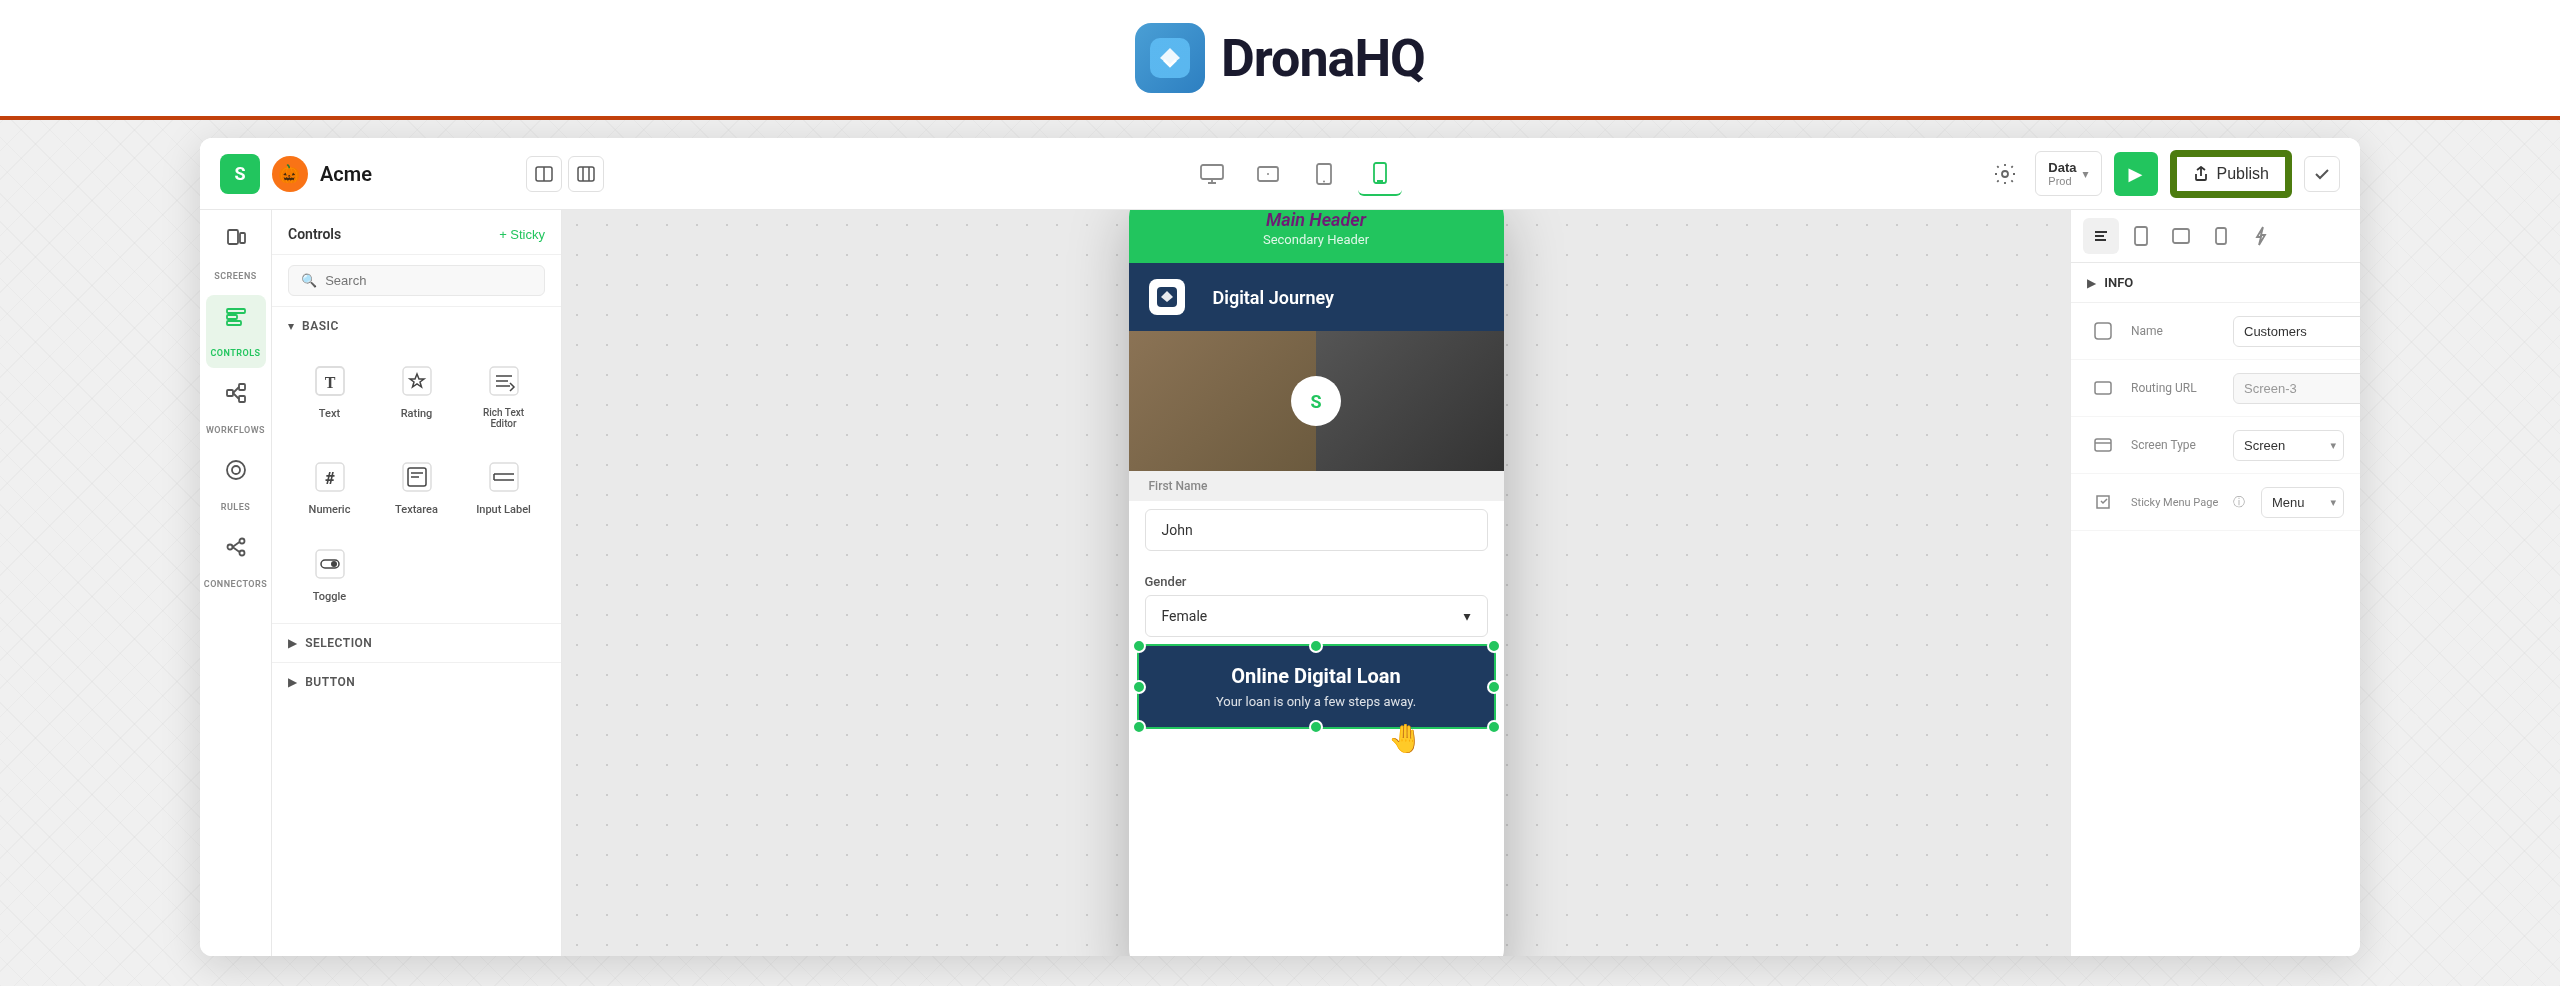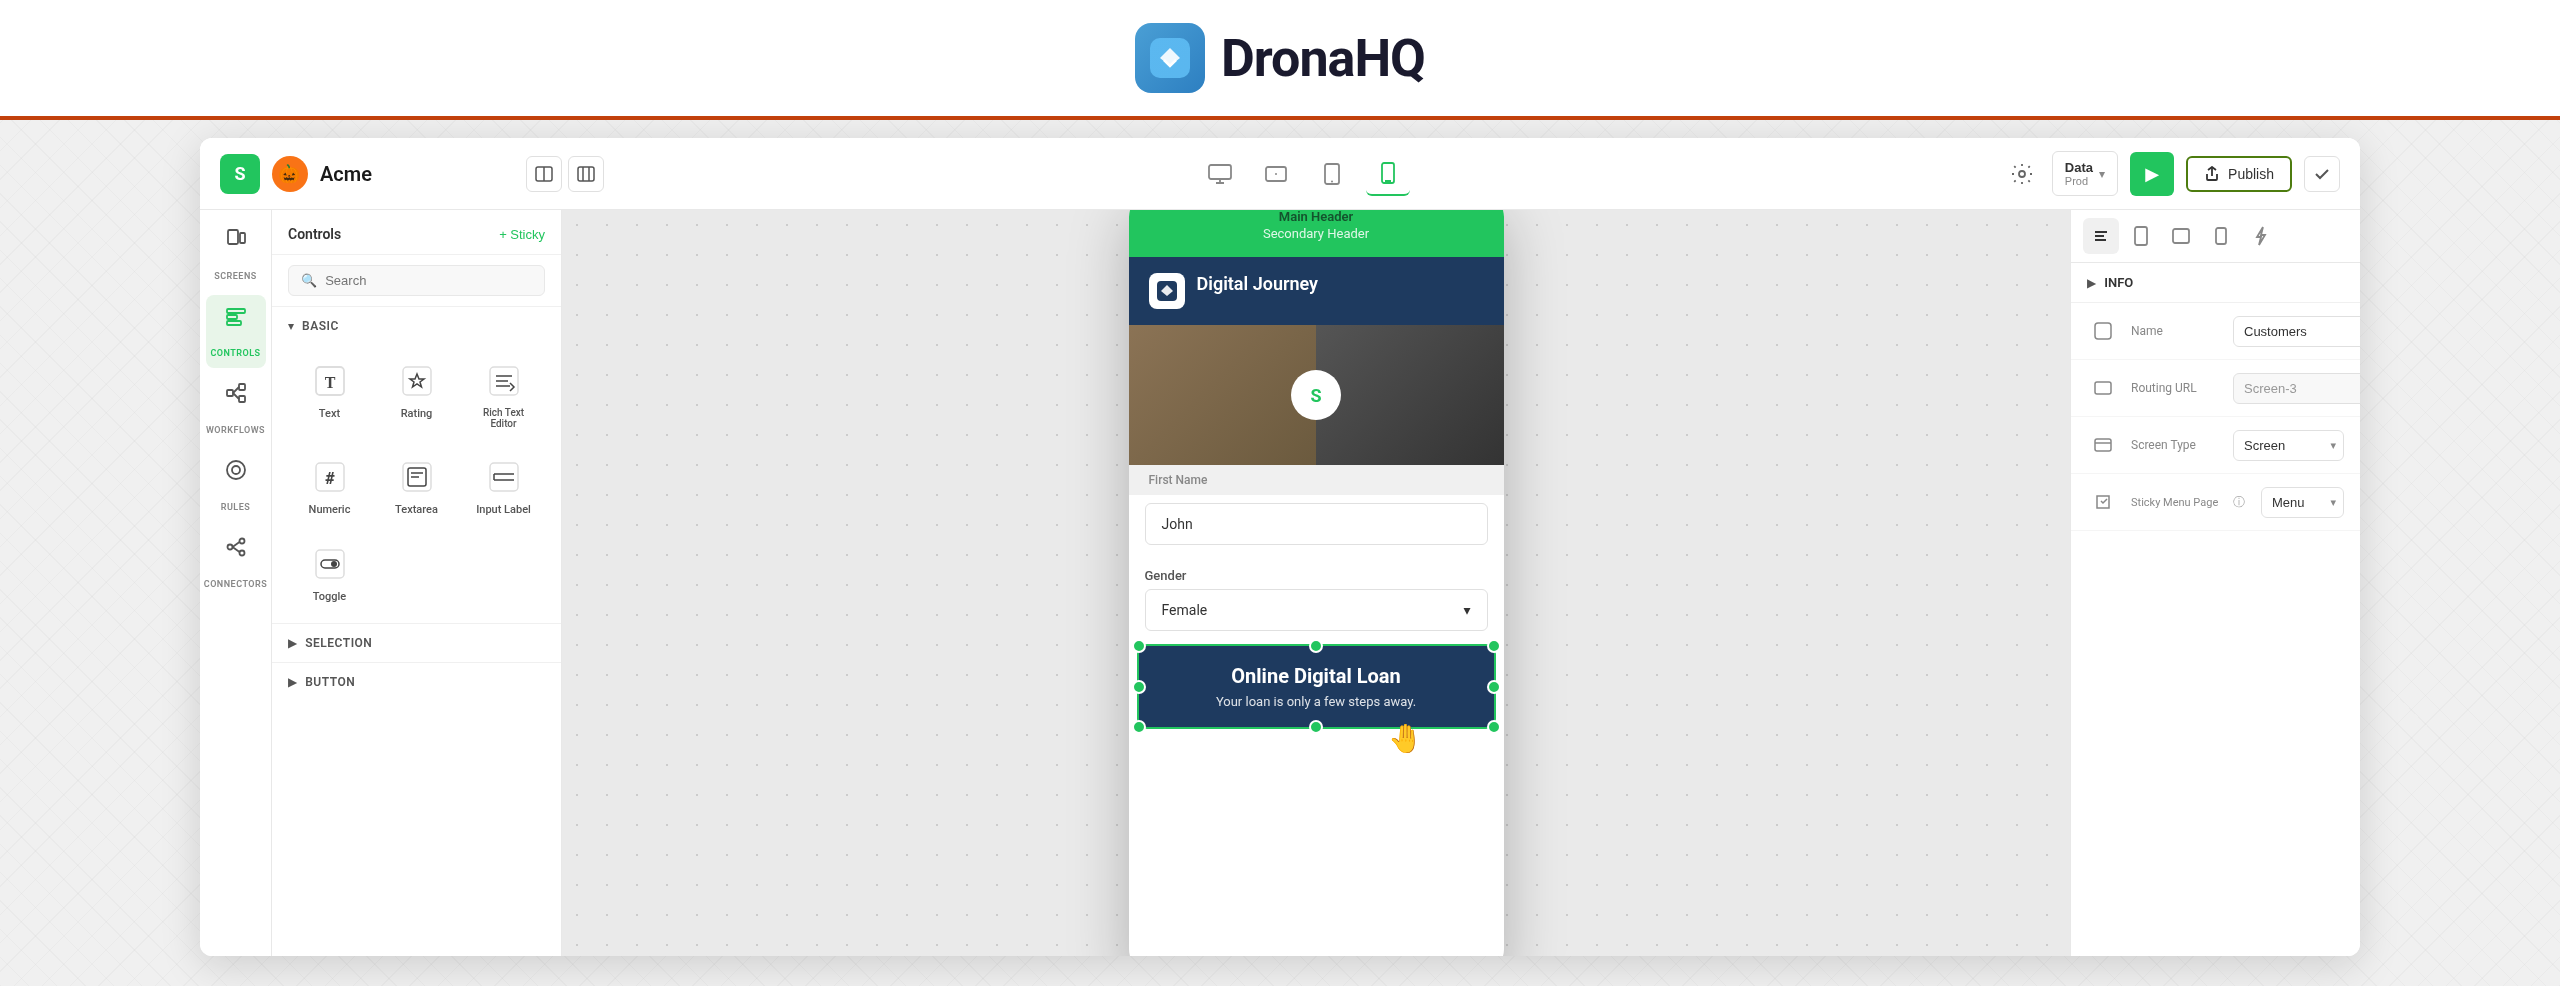--- a/index.html
+++ b/index.html
@@ -195,28 +195,28 @@
       border-radius: 6px;
       display: flex;
       align-items: center;
       justify-content: center;
       cursor: pointer;
       color: white;
       font-size: 18px;
     }
     .publish-btn {
       display: flex;
-      align-items: flex-start;
+      align-items: center;
       gap: 8px;
-      border: 2px solid #4d7c0f;
+      border: 7px solid #4d7c0f;
       border-radius: 6px;
       padding: 8px 16px;
       background: white;
       cursor: pointer;
-      font-size: 14px;
+      font-size: 16px;
       font-weight: 500;
       color: #333;
     }
     .check-btn {
       width: 36px;
       height: 36px;
       border: 1px solid #e0e0e0;
       border-radius: 6px;
       background: white;
       display: flex;
@@ -420,35 +420,36 @@
       position: relative;
       height: 780px;
       z-index: 2;
     }
     .phone-header-green {
       background: #22c55e;
       padding: 16px 20px;
       text-align: center;
     }
     .phone-main-header {
-      font-size: 13px;
+      font-size: 18px;
       font-weight: 600;
-      color: #14532d;
+      color: #701a75;
+      font-style: italic;
     }
     .phone-secondary-header {
       font-size: 13px;
       color: rgba(255,255,255,0.85);
       margin-top: 2px;
     }
     .phone-digital-journey {
       background: #1e3a5f;
       padding: 16px 20px;
       display: flex;
-      align-items: flex-start;
-      gap: 12px;
+      align-items: center;
+      gap: 28px;
     }
     .dj-icon {
       width: 36px;
       height: 36px;
       background: white;
       border-radius: 8px;
       display: flex;
       align-items: center;
       justify-content: center;
       font-size: 16px;

